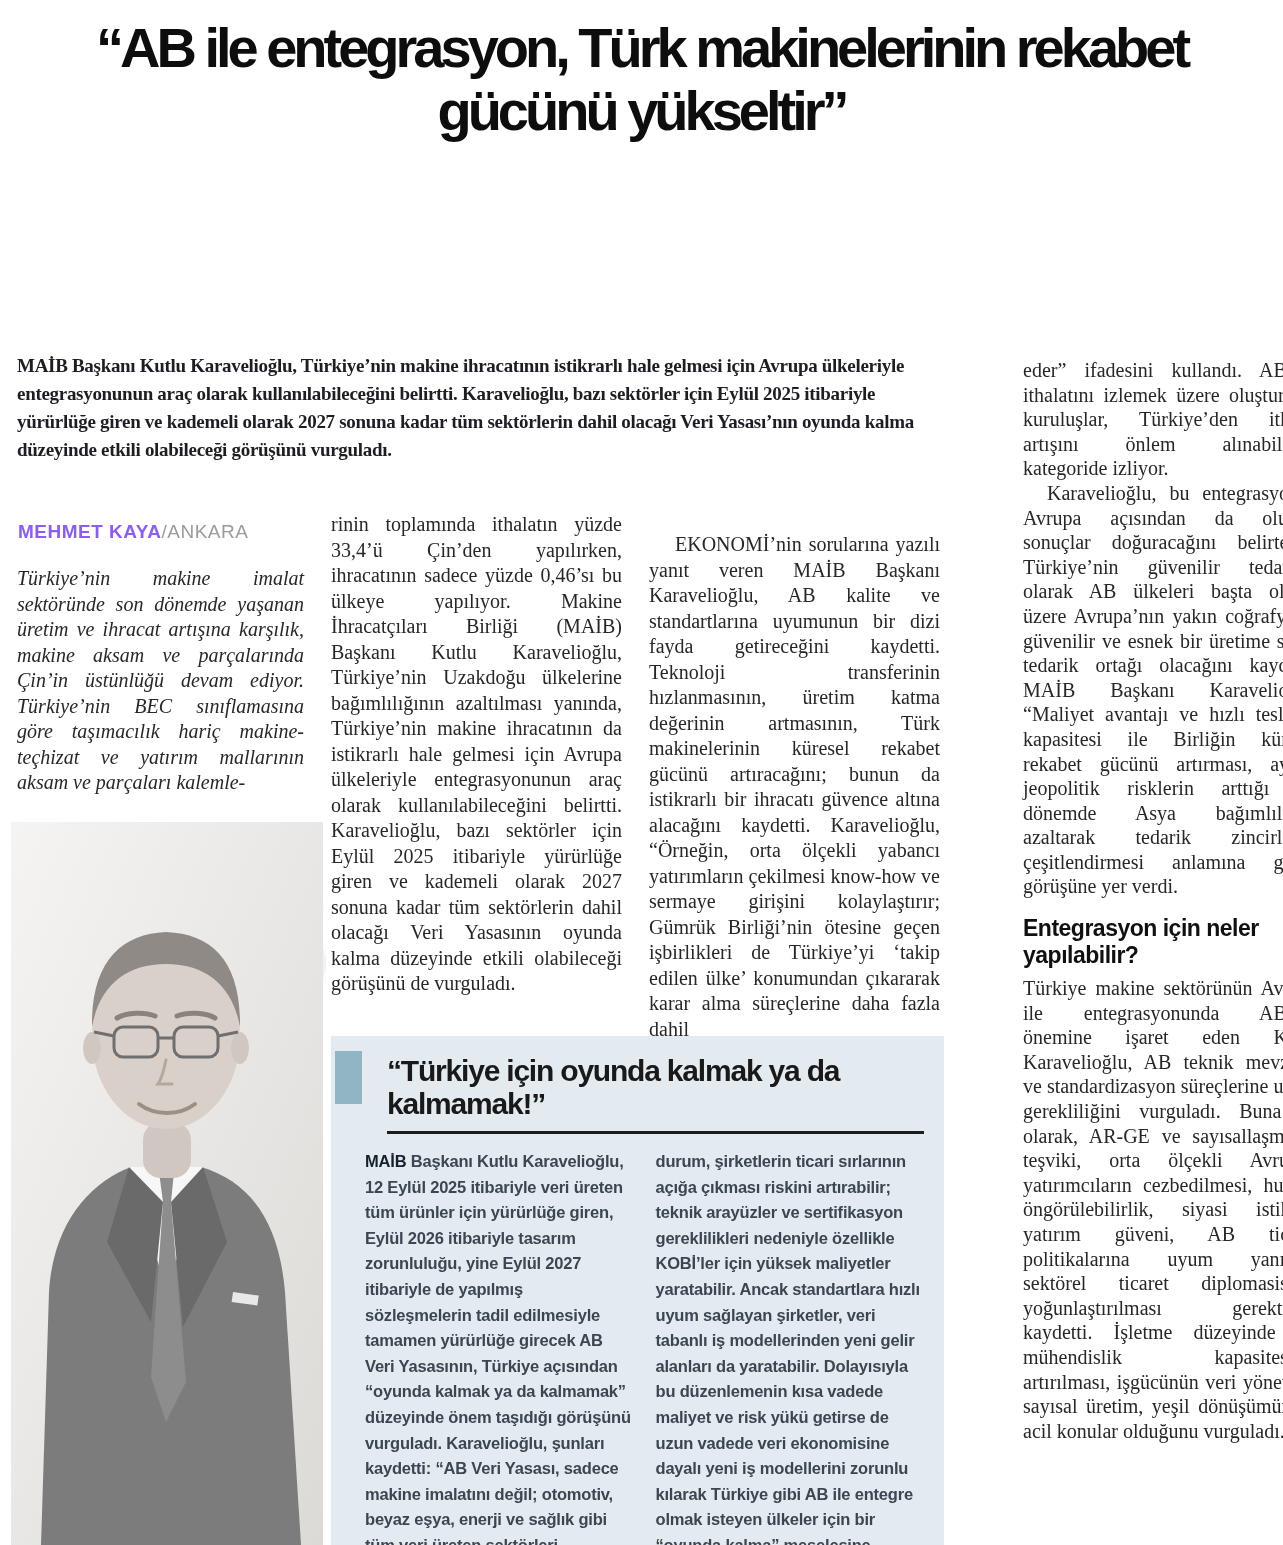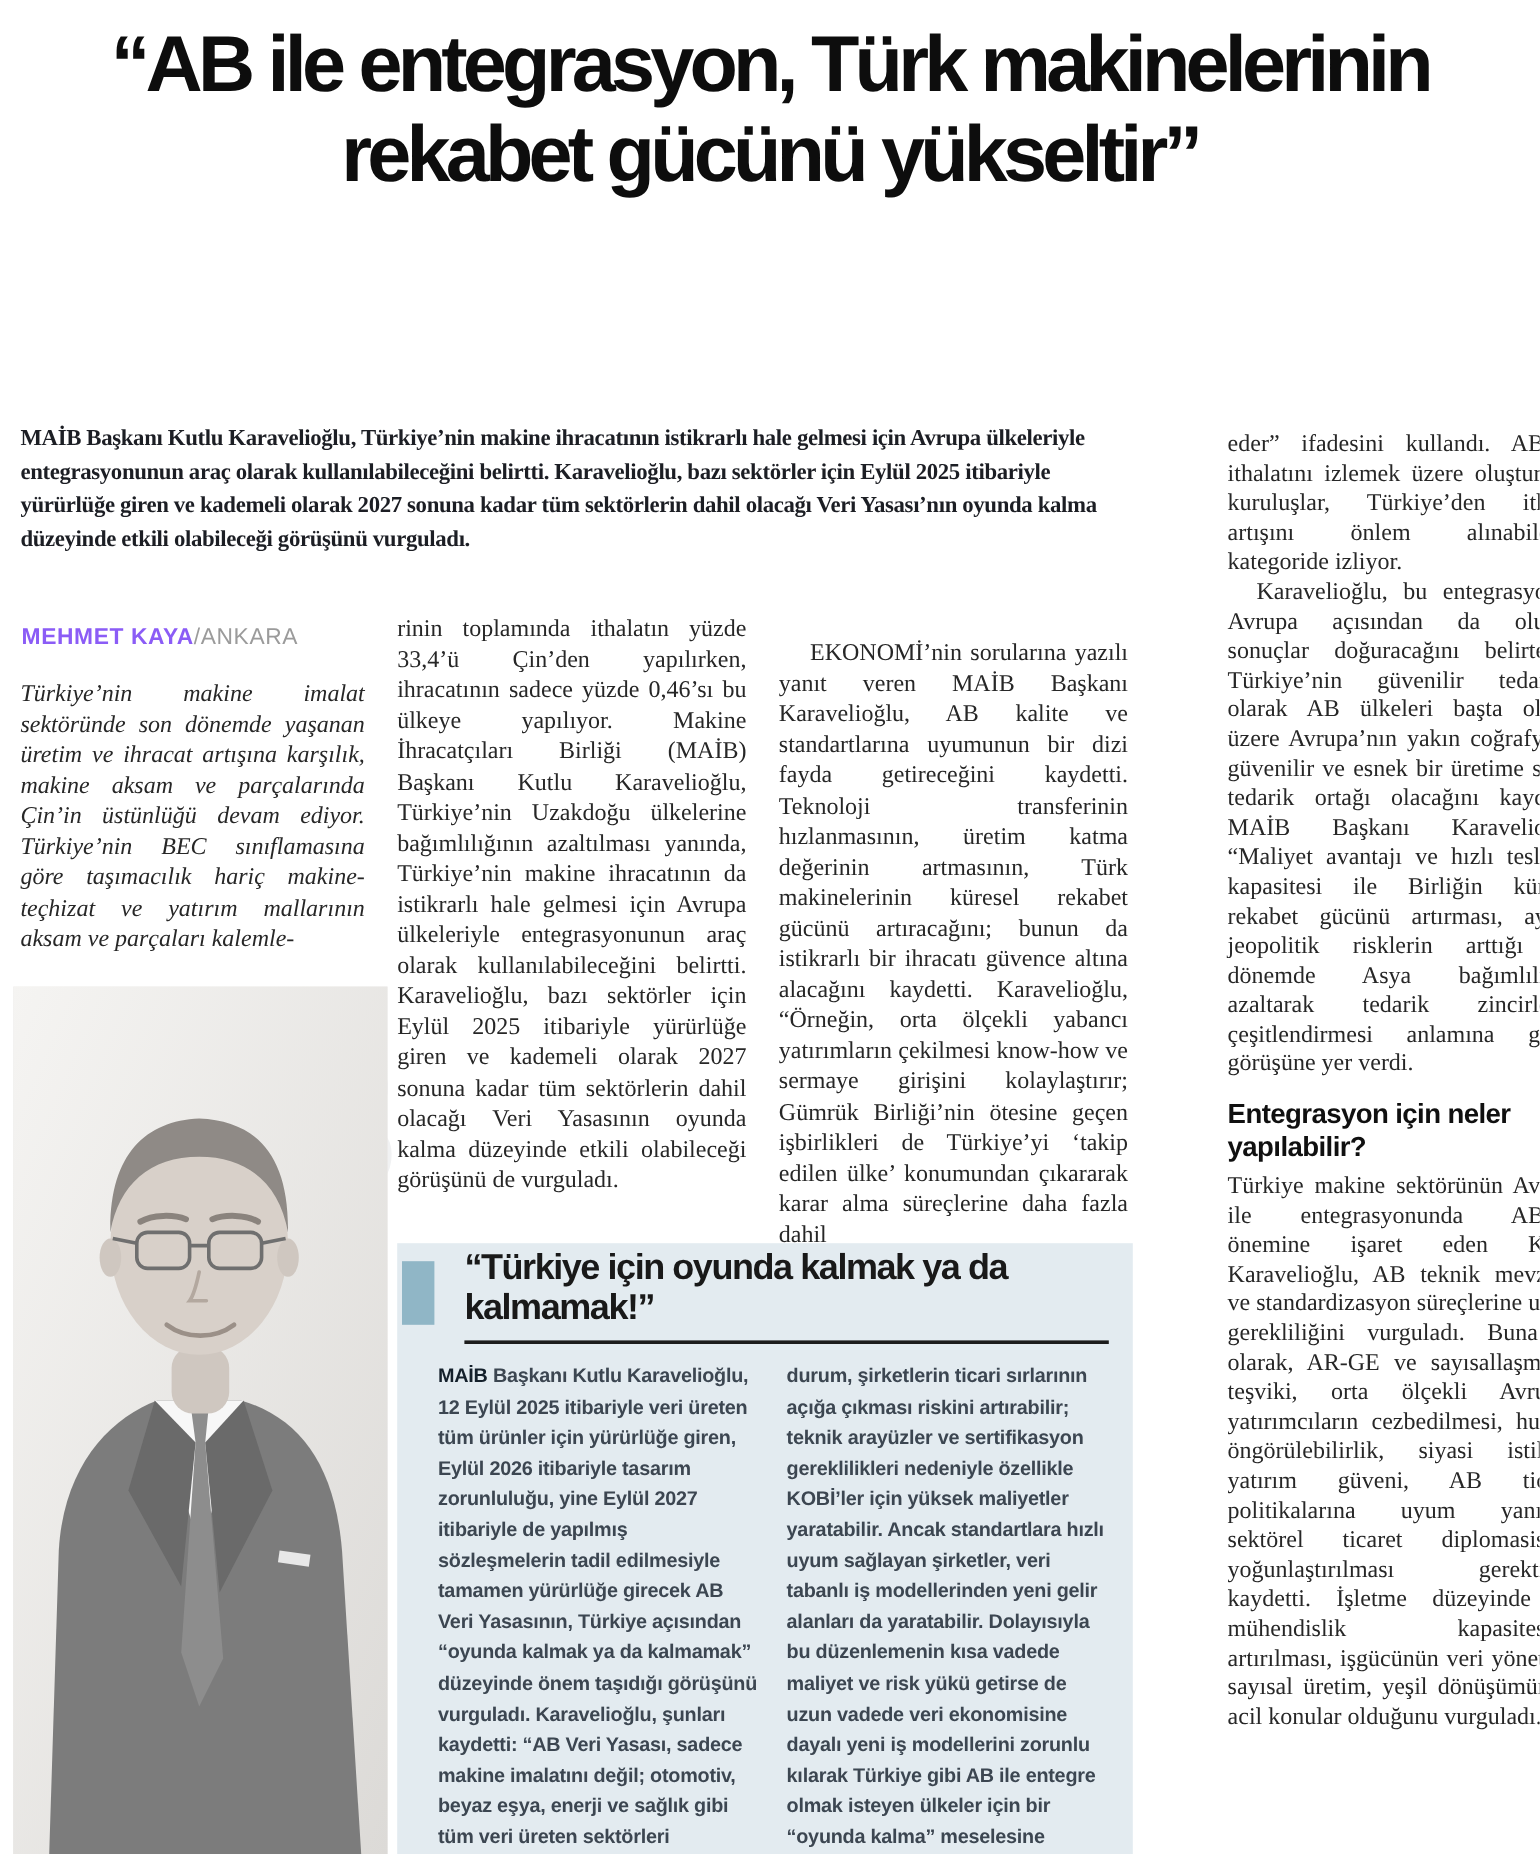--- a/index.html
+++ b/index.html
@@ -12,21 +12,21 @@
     overflow: hidden;
   }
   .page { position: absolute; inset: 0; background: #fff; }
 
   
   .headline {
     position: absolute; top: 16px; left: 30px; width: 1223px;
     text-align: center;
     font-family: "Liberation Sans", sans-serif;
     font-weight: bold;
-    font-size: 66px;
+    font-size: 56px;
     line-height: 1.13;
     letter-spacing: -4px;
     color: #0d0d0d;
   }
 
   
   .lede {
     position: absolute; top: 352px; left: 17px; width: 925px;
     font-family: "Liberation Serif", serif;
     font-weight: bold;
@@ -87,21 +87,21 @@
     color: rgba(60, 70, 80, 0.07);
     letter-spacing: -6px;
     pointer-events: none;
   }
 
   
   .quotebox {
     position: absolute; top: 1036px; left: 331px; width: 613px; height: 509px;
     background: #e3ebf0;
   }
-  .qb-titlerow { position: relative; padding: 4px 20px 0 56px; }
+  .qb-titlerow { position: relative; padding: 18px 20px 0 56px; }
   .qb-marker {
     position: absolute; left: 4px; top: 15px;
     width: 27px; height: 53px;
     background: #90b6c6;
   }
   .qb-title {
     font-family: "Liberation Sans", sans-serif;
     font-weight: bold;
     font-size: 30px;
     letter-spacing: -1.2px;

